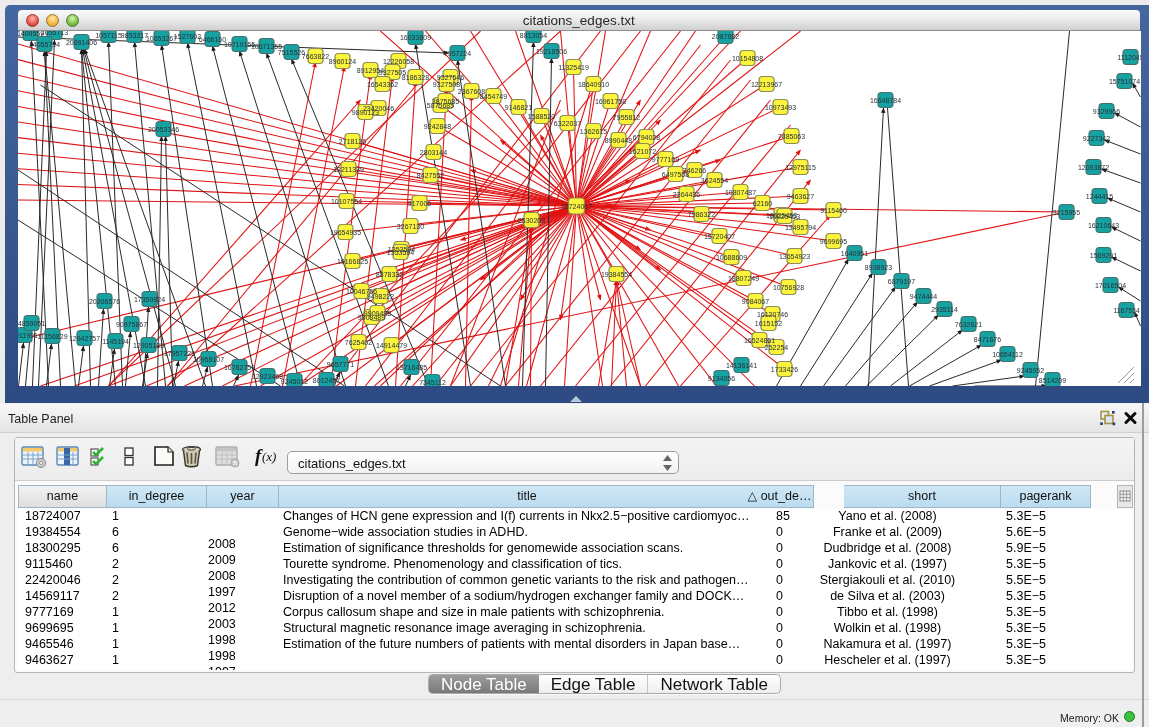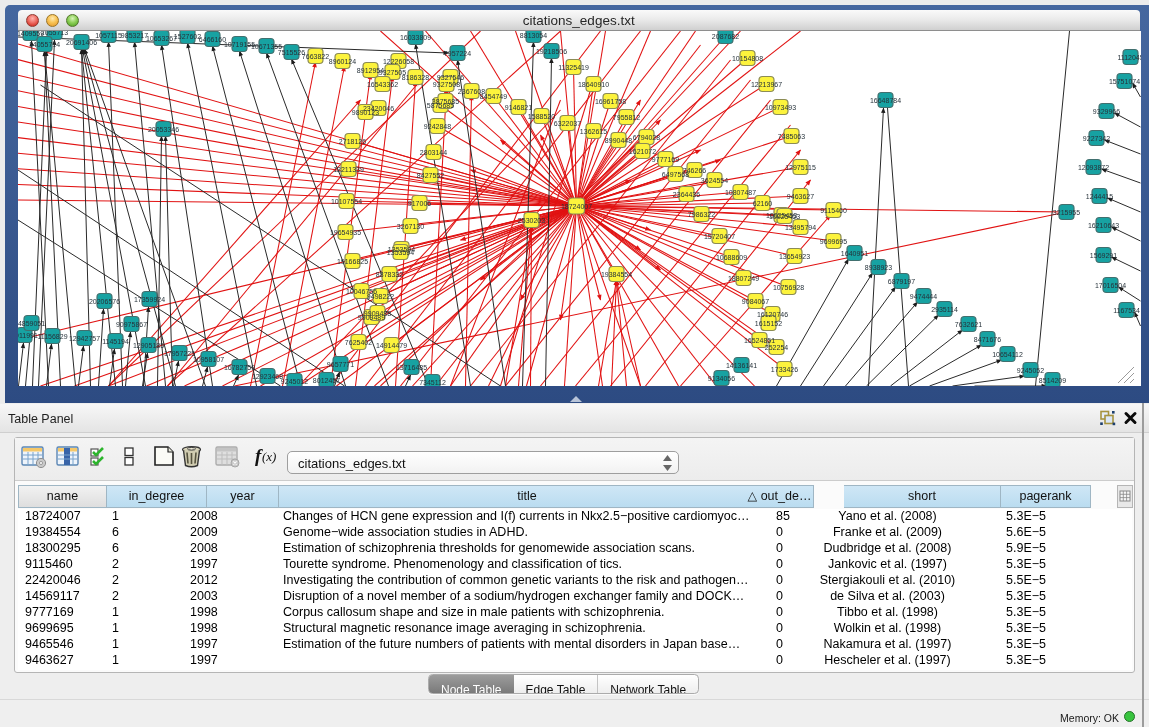--- a/index.html
+++ b/index.html
@@ -33,31 +33,31 @@
 
 #thead { position:absolute; left:3px; top:47px; width:1114px; height:23px; }
 .hc { position:absolute; top:0; height:23px; background:linear-gradient(#cfe7f6,#badcf0); border:1px solid #9fb6c4; border-left:none;
   font-size:12.5px; color:#111; text-align:center; line-height:21px; }
 .hc.first { border-left:1px solid #9fb6c4; background:linear-gradient(#f2f2f2,#dedede); }
 #tbody { position:absolute; left:3px; top:71px; width:1114px; height:161px; background:#ffffff; overflow:hidden; }
 .trow { position:relative; height:16px; white-space:nowrap; }
 .c { position:absolute; top:0; height:16px; font-size:12.5px; color:#000; line-height:15px; overflow:hidden; }
 .c-name { left:7px;  width:80px; }
 .c-deg  { left:94px; width:95px; }
-.c-year { left:172px; width:72px; }
+.c-year { left:190px; width:72px;margin-top:28px; }
 .c-title{ left:265px; width:485px; }
 .c-out  { left:758px; width:68px; }
 .c-short{ left:792px; width:155px; text-align:center; }
 .c-pr   { left:988px; width:90px; }
 #cornerbtn { position:absolute; right:1px; top:47px; width:16px; height:23px; background:#e8e8e8; border:1px solid #b5b5b5; }
 
 
 #tabs { position:absolute; left:428px; top:271px; height:20px; border:1px solid #ababab; border-radius:4.5px;
   background:linear-gradient(#ffffff,#eeeeee); overflow:hidden; box-shadow:0 1px 0 rgba(255,255,255,.7); }
-.tab { float:left; height:20px; font-size:12px; line-height:19px; padding:6px 12px; color:#111; }
+.tab { float:left; height:20px; font-size:17px; line-height:19px; padding:0 12px; color:#111; }
 .tab.sel { background:linear-gradient(#9c9c9c,#767676); color:#ffffff; }
 .tab.mid { border-right:1px solid #c4c4c4; }
 
 #statusbar { position:absolute; left:0; top:296px; width:1149px; height:28px; background:#efefef; border-top:1px solid #d8d8d8; }
 #mem { position:absolute; right:30px; top:12px; font-size:10.5px; color:#1a1a1a; }
 #memdot { position:absolute; right:14px; top:11px; width:11px; height:11px; border-radius:50%; background:#38c43e; border:1.5px solid #26722a; }
 #rightline { position:absolute; right:5px; top:0; width:2px; height:324px; background:#9c9c9c; }
 </style></head>
 <body>
 <div id="app">
@@ -681,21 +681,21 @@
             <div class="c c-year">2009</div>
             <div class="c c-title">Genome−wide association studies in ADHD.</div>
             <div class="c c-out">0</div>
             <div class="c c-short">Franke et al. (2009)</div>
             <div class="c c-pr">5.6E−5</div>
           </div>
 <div class="trow">
             <div class="c c-name">18300295</div>
             <div class="c c-deg">6</div>
             <div class="c c-year">2008</div>
-            <div class="c c-title">Estimation of schizophrenia thresholds for genomewide association scans.</div>
+            <div class="c c-title">Estimation of significance thresholds for genomewide association scans.</div>
             <div class="c c-out">0</div>
             <div class="c c-short">Dudbridge et al. (2008)</div>
             <div class="c c-pr">5.9E−5</div>
           </div>
 <div class="trow">
             <div class="c c-name">9115460</div>
             <div class="c c-deg">2</div>
             <div class="c c-year">1997</div>
             <div class="c c-title">Tourette syndrome. Phenomenology and classification of tics.</div>
             <div class="c c-out">0</div>

